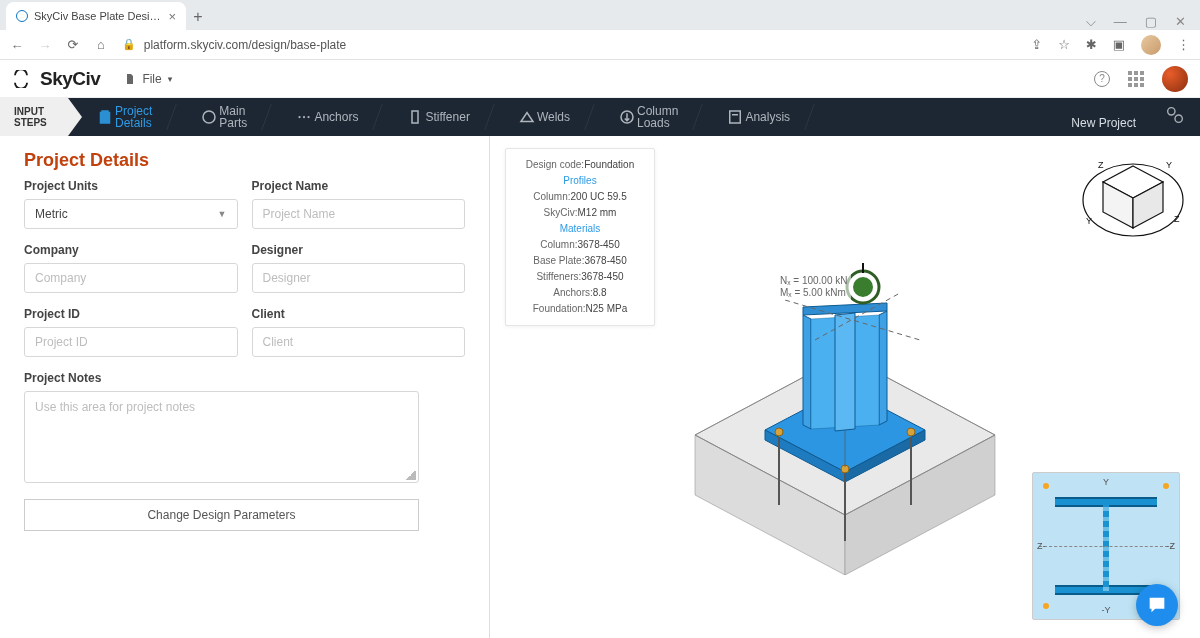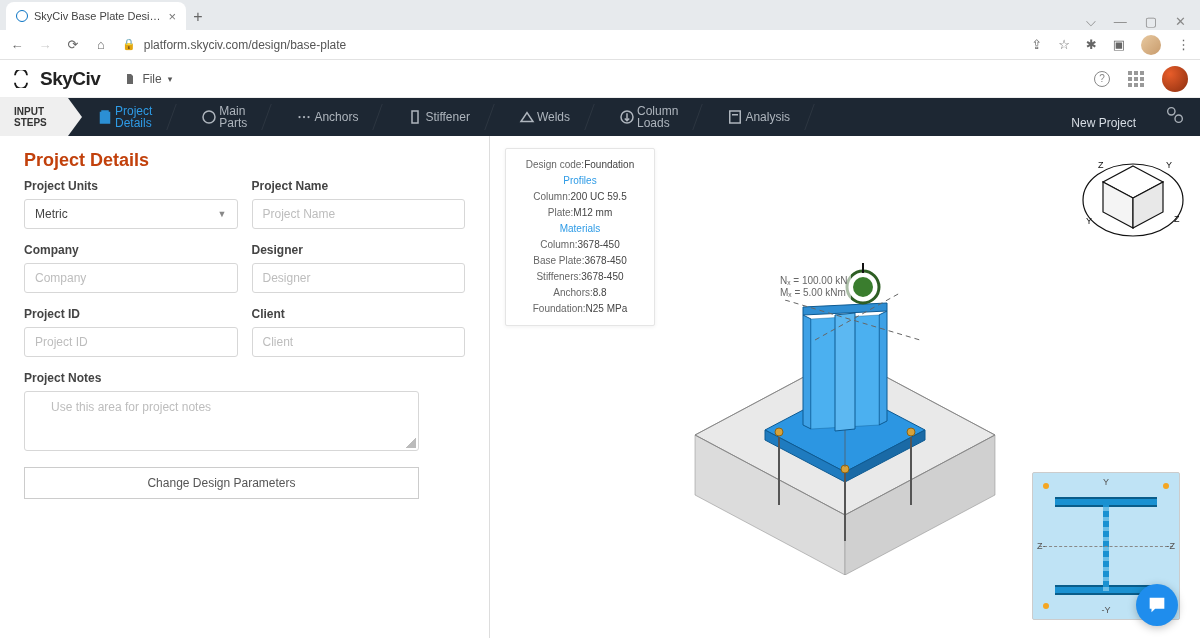--- a/index.html
+++ b/index.html
@@ -54,21 +54,21 @@
 .pd-title{font-size:18px;font-weight:600;color:#c2410c;margin-bottom:8px}
 .form-grid{display:grid;grid-template-columns:1fr 1fr;gap:12px 14px}
 .form-grid.full{grid-template-columns:1fr}
 .fld label{font-size:12px;font-weight:700;color:#444;display:block;margin-bottom:6px}
 .ctrl{border:1px solid #d7d7d7;border-radius:3px;height:30px;padding:0 10px;display:flex;align-items:center;position:relative;background:#fff}
 .ctrl input,.ctrl textarea{border:0;outline:0;width:100%;font-size:12px;color:#444;background:transparent}
 .ctrl input::placeholder,.ctrl textarea::placeholder{color:#bdbdbd}
 .ctrl.sel{font-size:12px;color:#444}
 .ctrl.sel .caret{position:absolute;right:10px;font-size:9px;color:#888}
 .gap14{height:14px}
-.notes-box{height:60px;padding:8px 26px;align-items:flex-end}
+.notes-box{height:92px;padding:8px 10px;align-items:flex-end}
 .notes-box textarea{height:100%;resize:none;font-family:inherit;font-size:12px}
 .notes-corner{position:absolute;right:2px;bottom:2px;width:10px;height:10px;background:linear-gradient(135deg,transparent 50%,#bbb 50%)}
 .change-btn{margin-top:16px;border:1px solid #ccc;border-radius:0;height:32px;display:flex;align-items:center;justify-content:center;font-size:12px;color:#555;cursor:pointer;width:395px}
 
 
 .info-card{position:absolute;left:15px;top:12px;width:150px;background:#fff;border:1px solid #e5e5e5;border-radius:2px;box-shadow:0 1px 4px rgba(0,0,0,.06);padding:8px 10px;font-size:10px;color:#555}
 .info-row{display:flex;justify-content:center;line-height:16px}
 .info-row .k{color:#666}
 .info-row .v{color:#444}
 .info-link{color:#2e9be6}
@@ -319,21 +319,21 @@
           <span class="v">Foundation</span>
         </div>
       <div class="info-row">
           <span class="info-link">Profiles</span>
         </div>
       <div class="info-row">
           <span class="k">Column:</span>
           <span class="v">200 UC 59.5</span>
         </div>
       <div class="info-row">
-          <span class="k">Plate:</span>
+          <span class="k">SkyCiv:</span>
           <span class="v">M12 mm</span>
         </div>
       <div class="info-row">
           <span class="info-link">Materials</span>
         </div>
       <div class="info-row">
           <span class="k">Column:</span>
           <span class="v">3678-450</span>
         </div>
       <div class="info-row">

